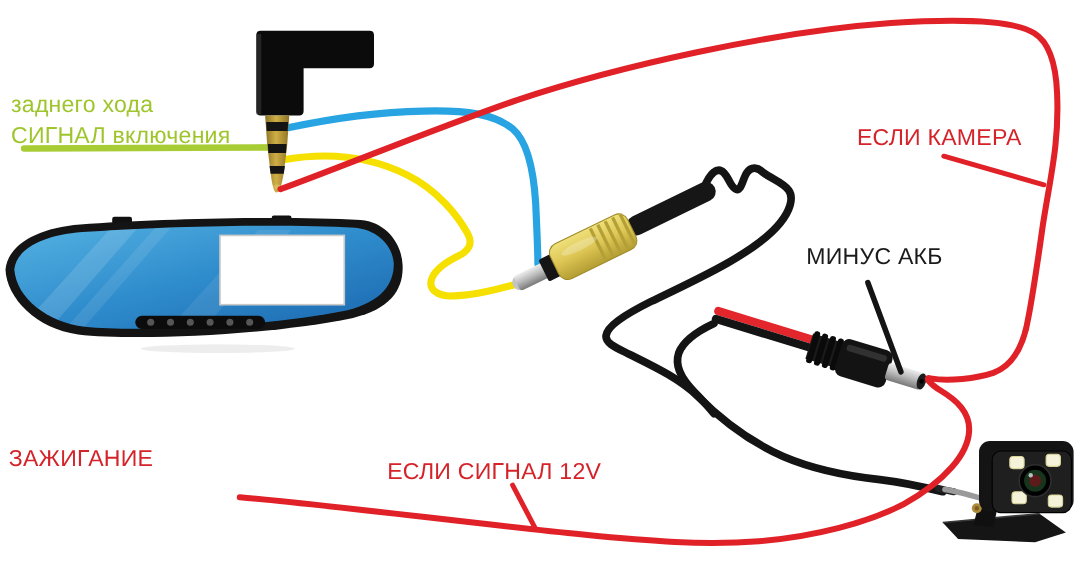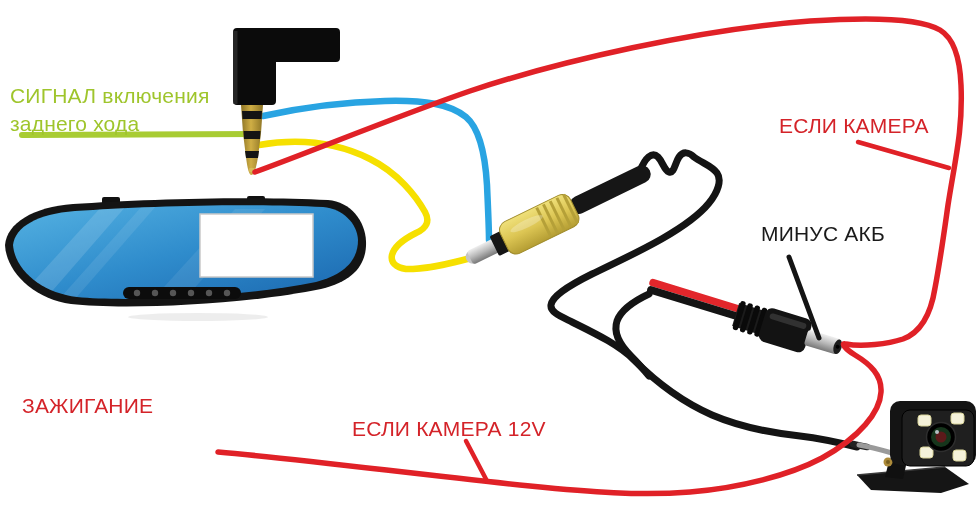--- a/index.html
+++ b/index.html
@@ -2,21 +2,21 @@
 <html style="--c-bg: #ffffff; --c-label-green: #9fc52c; --c-label-red: #d42329; --c-label-black: #1a1a1a;"><head>
 <meta charset="utf-8">
 <style>
   html,body{margin:0;padding:0;background:#fff;}
   #stage{position:relative;width:980px;height:510px;background:var(--c-bg,#fff);overflow:hidden;
          font-family:"Liberation Sans",sans-serif;}
   #stage svg{position:absolute;left:0;top:0;}
   .lbl{position:absolute;white-space:nowrap;font-size:21px;line-height:28px;letter-spacing:.2px;font-weight:400;}
   .lbl-green{color:var(--c-label-green,#9fc52c);}
   .lbl-red{color:var(--c-label-red,#d42329);}
-  .lbl-black{color:var(--c-label-black,#1a1a1a);margin-left:28px;}
+  .lbl-black{color:var(--c-label-black,#1a1a1a);}
 </style>
 </head>
 <body>
 
 <div id="stage">
 
 <svg width="980" height="510" viewBox="0 0 980 510">
   <defs>
     <linearGradient id="glassGrad" x1="0" y1="0" x2="1" y2="1">
       <stop offset="0" stop-color="#55b2e2"></stop>
@@ -141,27 +141,27 @@
 
   <g fill="none" stroke-linecap="round" stroke-linejoin="round">
     <path stroke="#e02127" stroke-width="5.5" d="M 255 172 C 310 152 400 115 470 91 C 560 61 700 29 810 21 C 870 17 920 18 940 30 C 955 39 960 60 961 85 C 963 130 955 160 948 205 C 943 240 940 262 935 288 C 931 313 922 332 903 339 C 888 344 862 347 846 344 C 840 342 845 349 855 355 C 870 364 882 375 881 392 C 880 412 860 437 822 458 C 790 475 740 488 690 492 C 640 496 590 492 530 486 C 430 476 300 459 218 452"></path>
     <path stroke="#e02127" stroke-width="4.5" d="M 858 142 L 949 168"></path>
     <path stroke="#e02127" stroke-width="4.5" d="M 466 441 L 487 481"></path>
     <path stroke="#141414" stroke-width="5" d="M 789 257 L 819 338"></path>
   </g>
 </svg>
 
 <div class="lbl lbl-green" style="left:10px;top:82px;">
+  <div>заднего хода</div>
   <div>СИГНАЛ включения</div>
-  <div>заднего хода</div>
 </div>
 
 <div class="lbl lbl-red" style="left:779px;top:112px;text-align:center;">
   <div>ЕСЛИ КАМЕРА</div>
 </div>
 
 <div class="lbl lbl-black" style="left:733px;top:220px;">МИНУС АКБ</div>
 
-<div class="lbl lbl-red" style="left:8px;top:392px;margin-left:14px;">ЗАЖИГАНИЕ</div>
+<div class="lbl lbl-red" style="left:8px;top:404px;">ЗАЖИГАНИЕ</div>
 
-<div class="lbl lbl-red" style="left:352px;top:415px;">ЕСЛИ КАМЕРА 12V</div>
+<div class="lbl lbl-red" style="left:352px;top:415px;">ЕСЛИ СИГНАЛ 12V</div>
 
 </div>
 
 </body></html>

